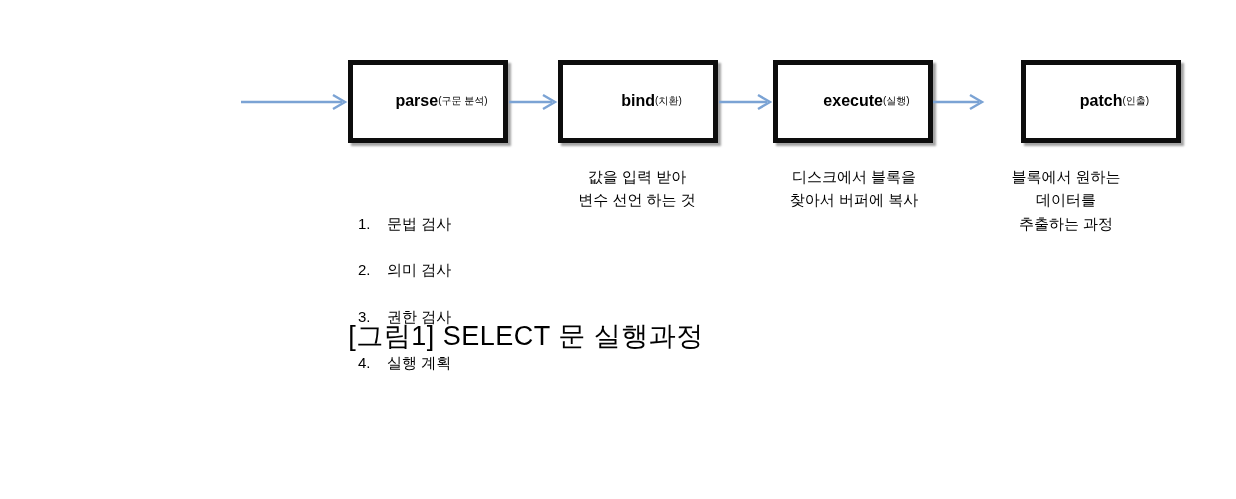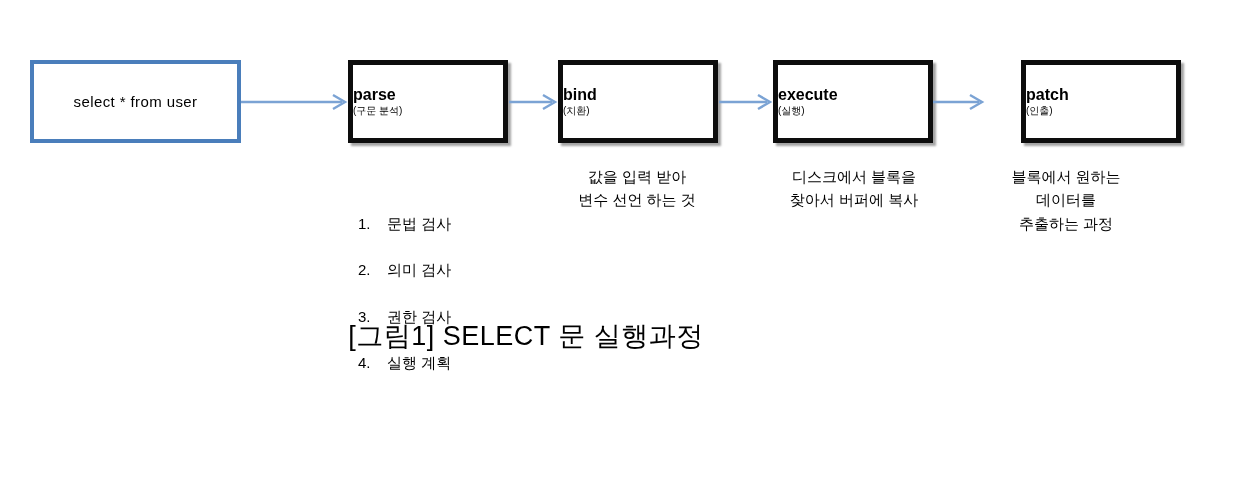--- a/index.html
+++ b/index.html
@@ -49,24 +49,25 @@
   }
 
   
   .stage-box {
     top: 60px;
     width: 160px;
     height: 83px;
     border: 5px solid #0d0d0d;
     box-shadow: 3px 3px 2px rgba(90, 90, 90, 0.55);
     display: flex;
-    flex-direction: column;
-    align-items: flex-start;
+    flex-direction: row;
+    align-items: center;
     justify-content: center;
     line-height: 1.28;
+    padding-left: 27px;
   }
   .stage-box .stage-en {
     font-weight: bold;
     font-size: 16px;
   }
   .stage-box .stage-ko {
     font-size: 10px;
   }
 
   #stage-box-0 { left: 348px; }
@@ -124,23 +125,20 @@
     text-align: center;
     font-size: 27px;
     letter-spacing: 0.5px;
   }
 </style>
 </head>
 <body>
 
 <div id="flow-row">
 
-  <div class="node" id="query-box">
-    <span class="query-text">select * from user</span>
-  </div>
 
   <div class="arrow" id="arrow-0">
     <svg viewBox="0 0 108 24" preserveAspectRatio="none">
       <line x1="0" y1="12" x2="101" y2="12" stroke="#7ba3d4" stroke-width="2.4"></line>
       <polyline points="92,5 104,12 92,19" fill="none" stroke="#7ba3d4" stroke-width="2.4"></polyline>
     </svg>
   </div>
 
   <div class="node stage-box" id="stage-box-0">
     <span class="stage-en">parse</span>

